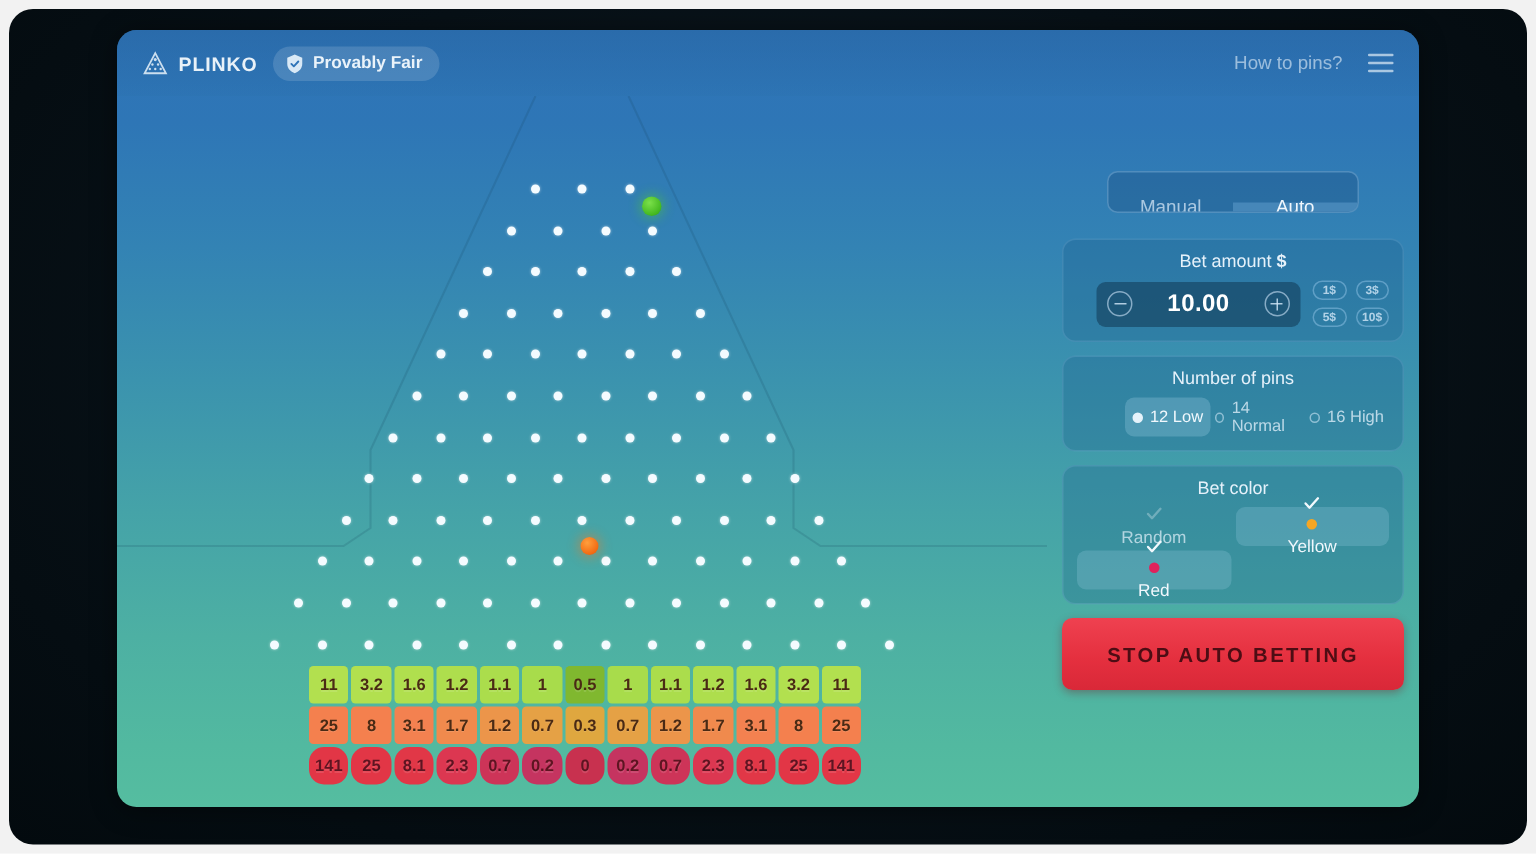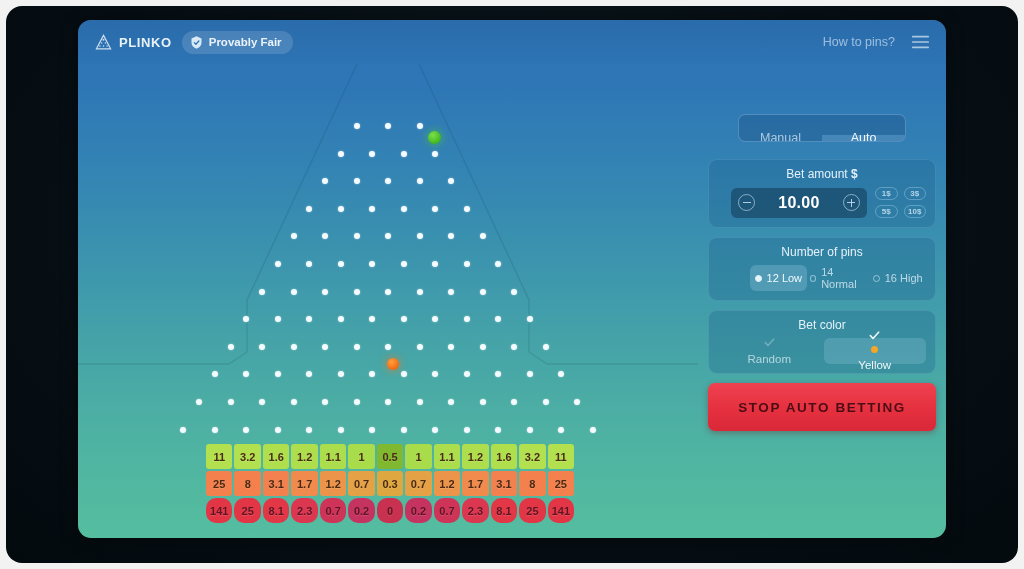--- a/index.html
+++ b/index.html
@@ -527,20 +527,27 @@
                 </svg>
                 <span>Random</span>
               </div>
               <div class="color-opt checked">
                 <svg class="tick" viewBox="0 0 14 12">
                   <path d="M1.5 6.2 L5 10 L12.5 1.6" fill="none" stroke="#f2f9fd" stroke-width="2.1" stroke-linecap="round" stroke-linejoin="round"></path>
                 </svg>
                 <span class="swatch" style="background: rgb(245, 166, 35);"></span>
                 <span>Yellow</span>
               </div>
+              <div class="color-opt checked">
+                <svg class="tick" viewBox="0 0 14 12">
+                  <path d="M1.5 6.2 L5 10 L12.5 1.6" fill="none" stroke="#f2f9fd" stroke-width="2.1" stroke-linecap="round" stroke-linejoin="round"></path>
+                </svg>
+                <span class="swatch" style="background: rgb(224, 34, 92);"></span>
+                <span>Red</span>
+              </div>
             </div>
         </div>
 
         <div id="stop-button">STOP AUTO BETTING</div>
       </div>
 
     </div>
   </div>
 </div>
 

